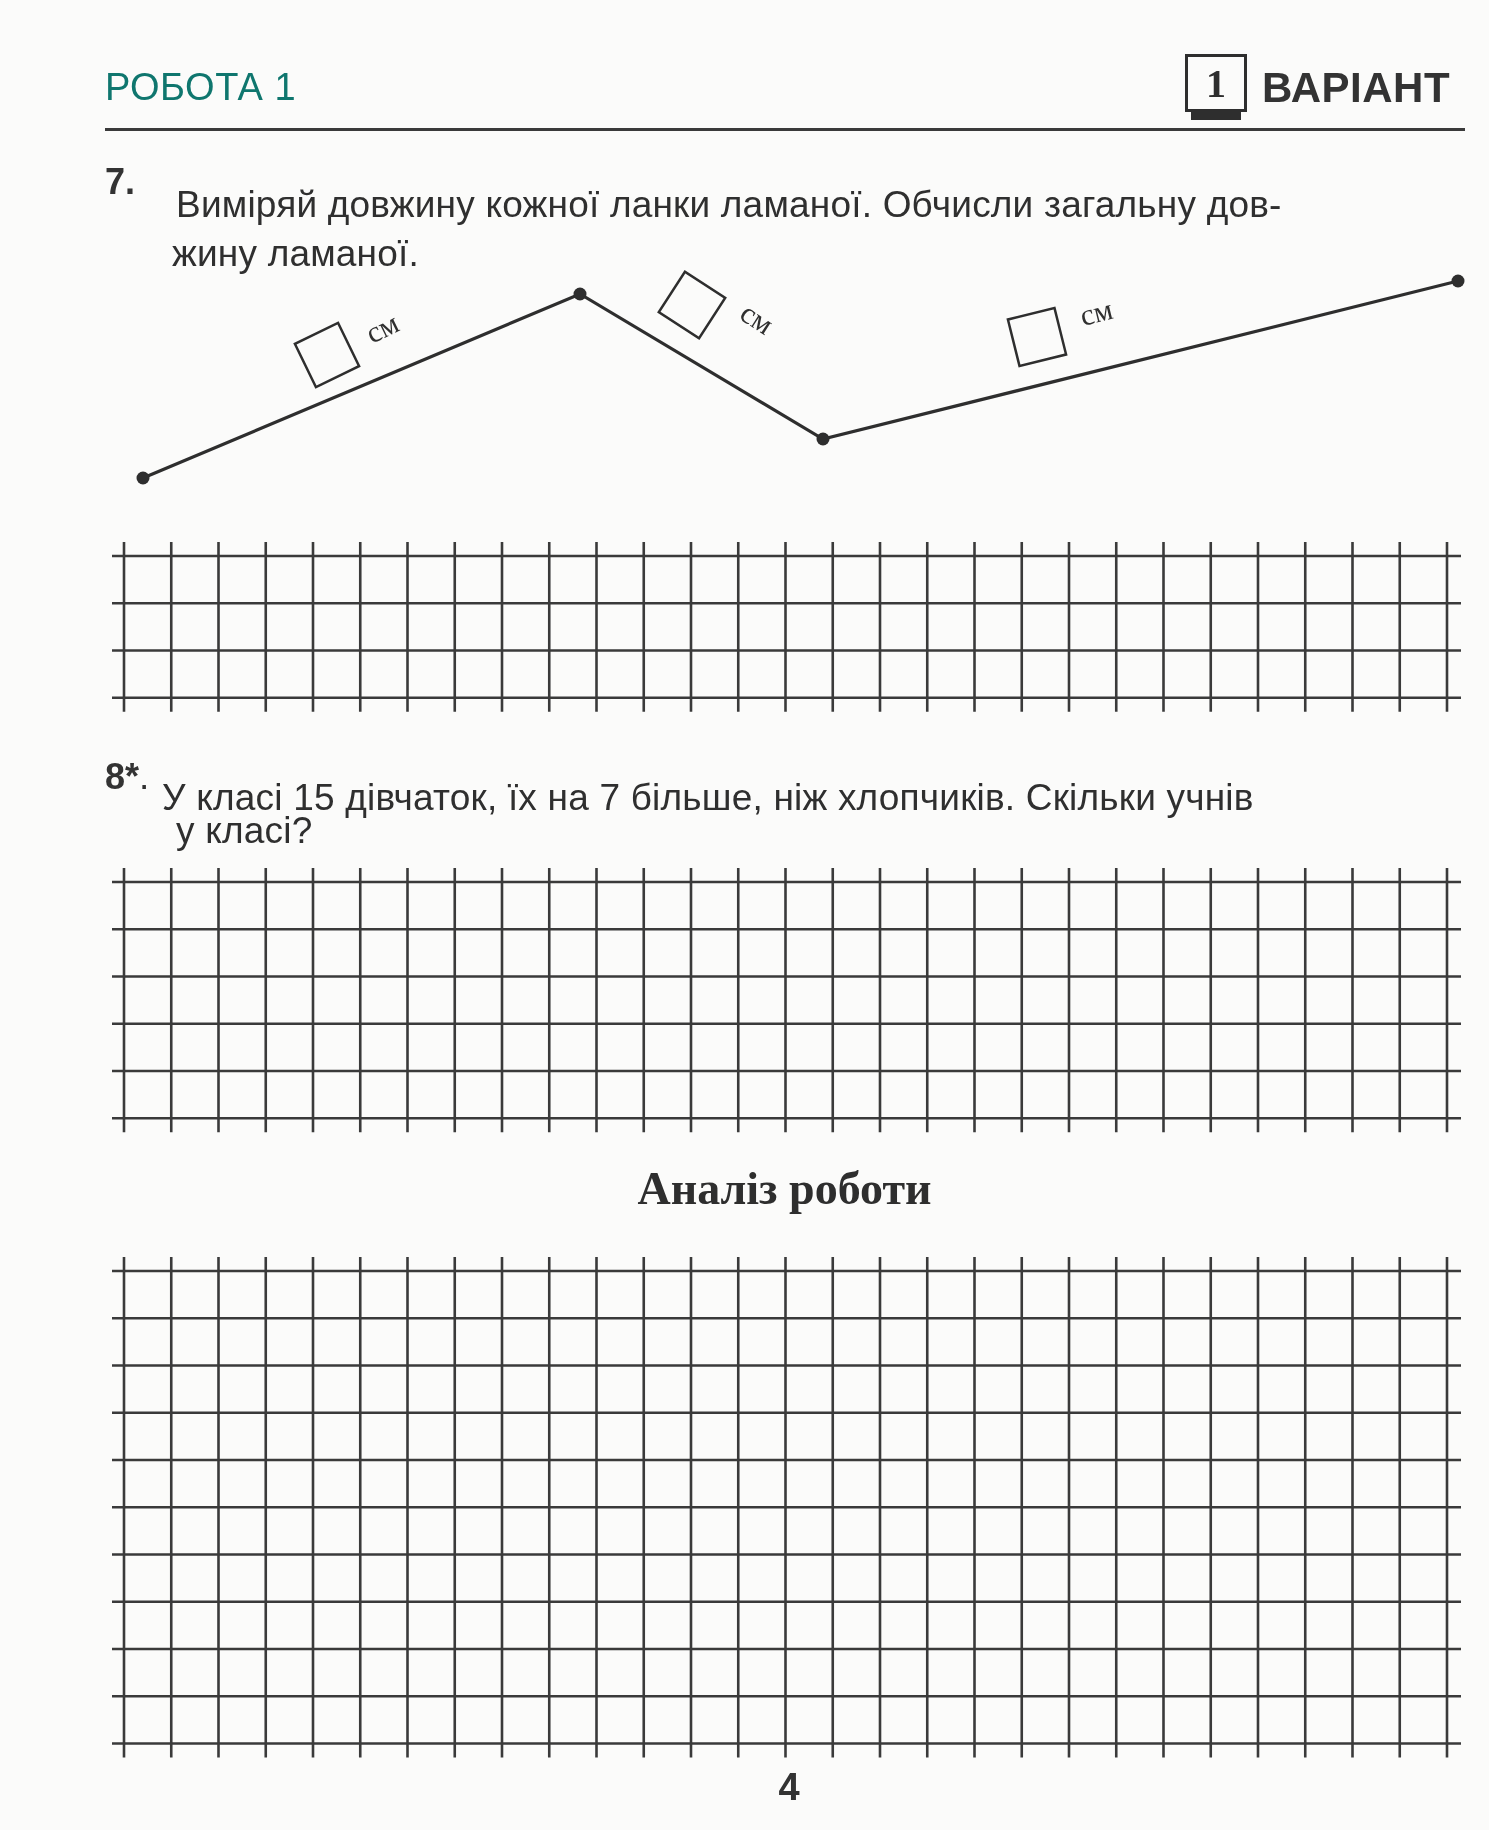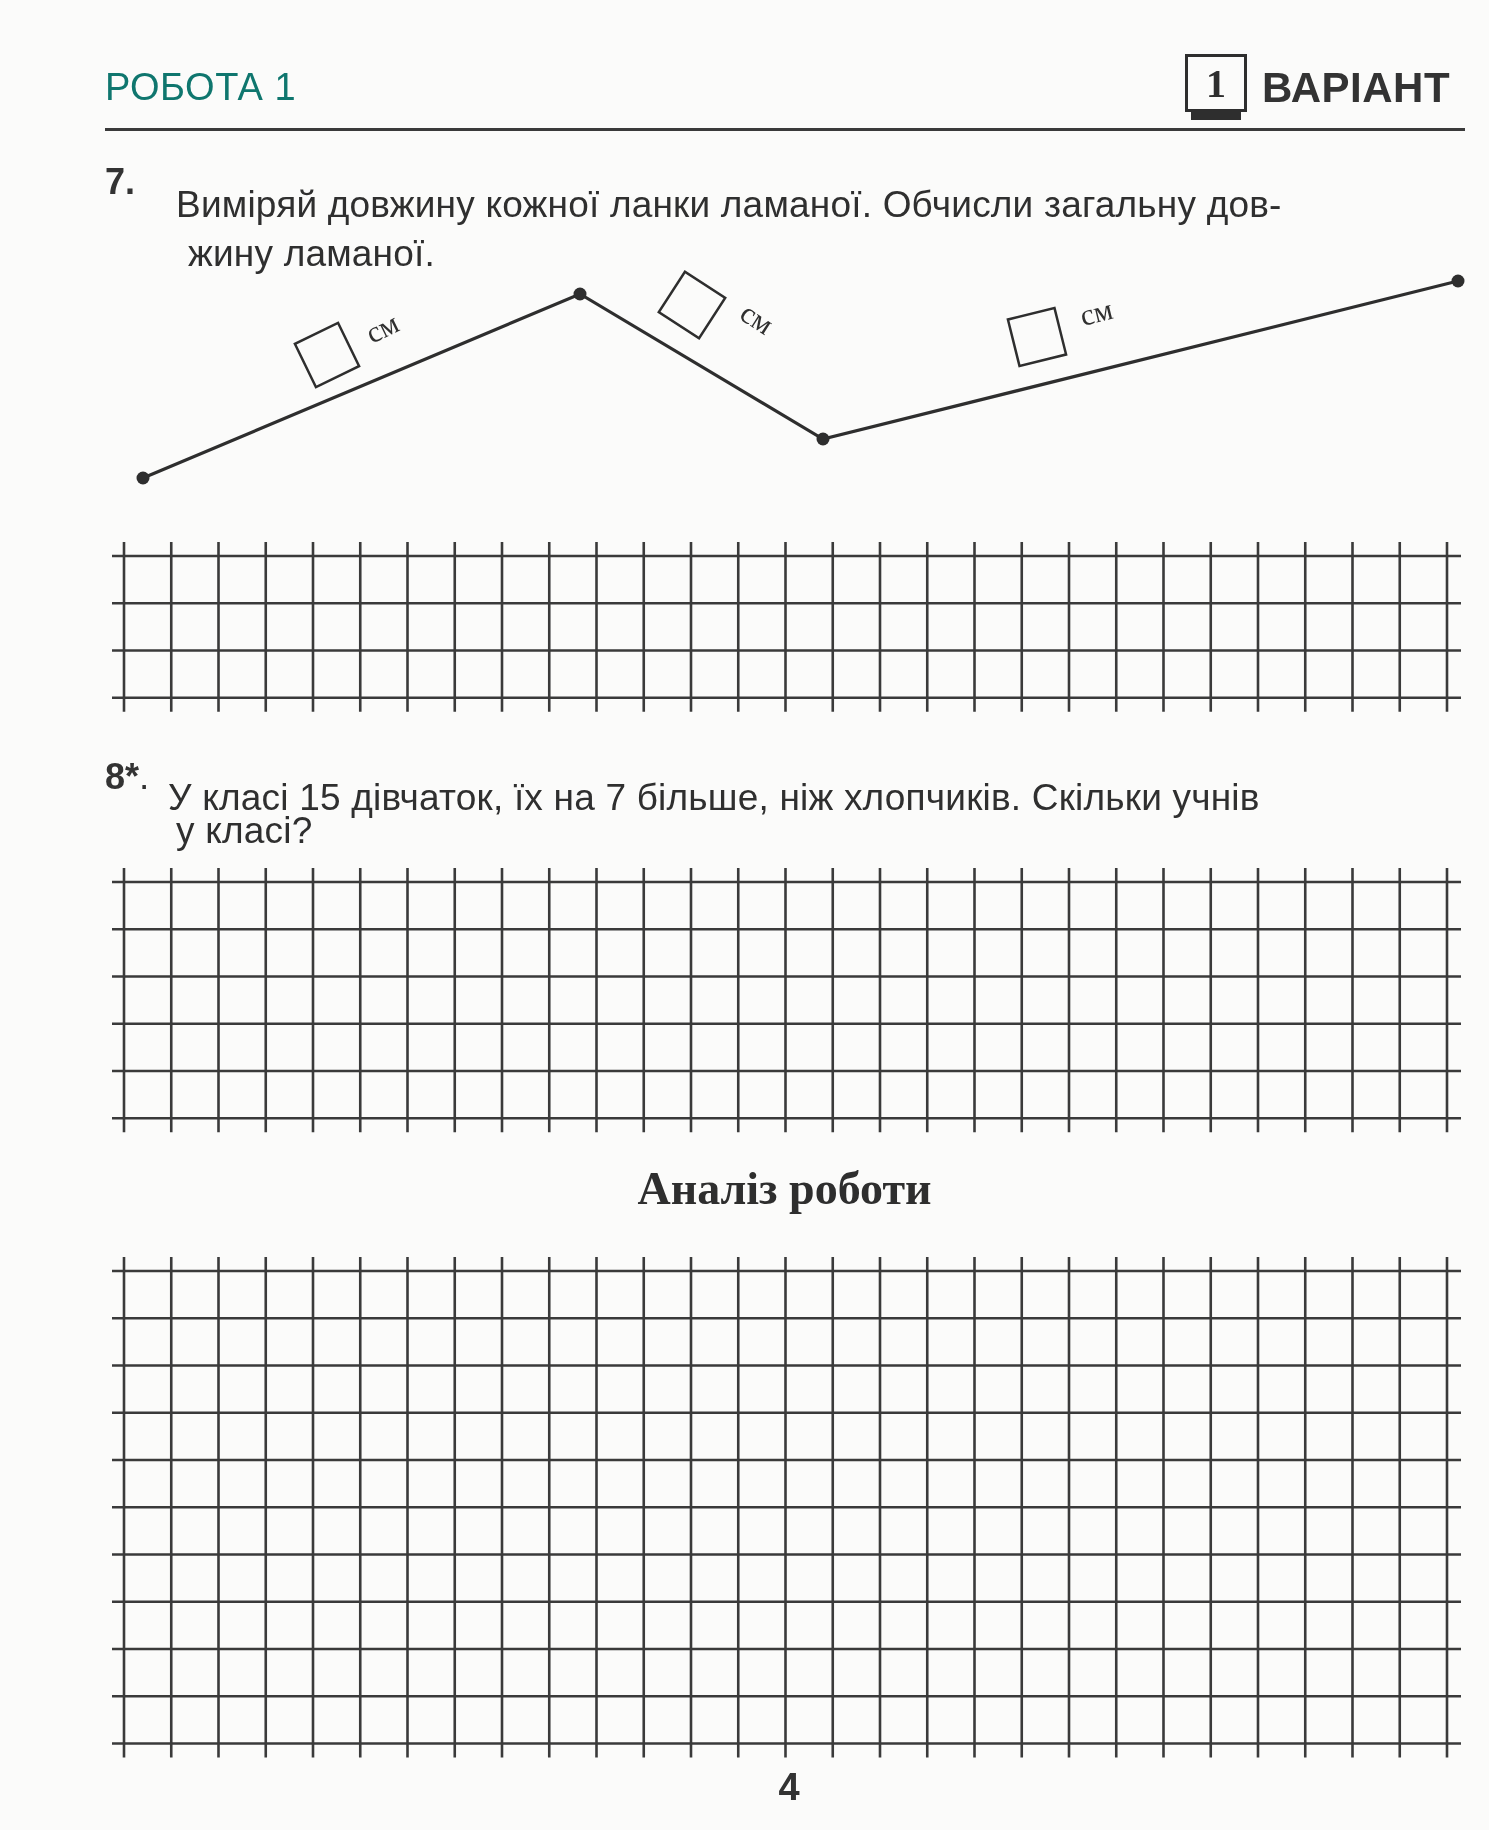--- a/index.html
+++ b/index.html
@@ -30,23 +30,23 @@
     left: 105px; top: 128px; width: 1360px; height: 3px; background: #3a3a3a;
   }
   .qnum {
     font-weight: bold; font-size: 36px; color: #333;
   }
   .qtext {
     font-size: 37px; line-height: 49px; color: #2f2f2f; letter-spacing: 0.2px; margin-top: 23px;
   }
   .q7-num { left: 105px; top: 161px; }
   .q7-line1 { left: 176px; top: 157px; }
-  .q7-line2 { left: 188px; top: 206px; }
+  .q7-line2 { left: 172px; top: 206px; }
   .q8-num { left: 105px; top: 752px; }
-  .q8-line1 { left: 168px; top: 750px; }
+  .q8-line1 { left: 162px; top: 750px; }
   .q8-line2 { left: 176px; top: 783px; }
   .section-title {
     left: 0; width: 1569px; top: 1162px; text-align: center;
     font-family: "Liberation Serif", serif; font-weight: bold; font-size: 46px; color: #2e2e2e;
   }
   .page-number {
     left: 0; width: 1578px; top: 1766px; text-align: center;
     font-weight: bold; font-size: 38px; color: #333;
   }
   svg.layer { position: absolute; left: 0; top: 0; }

